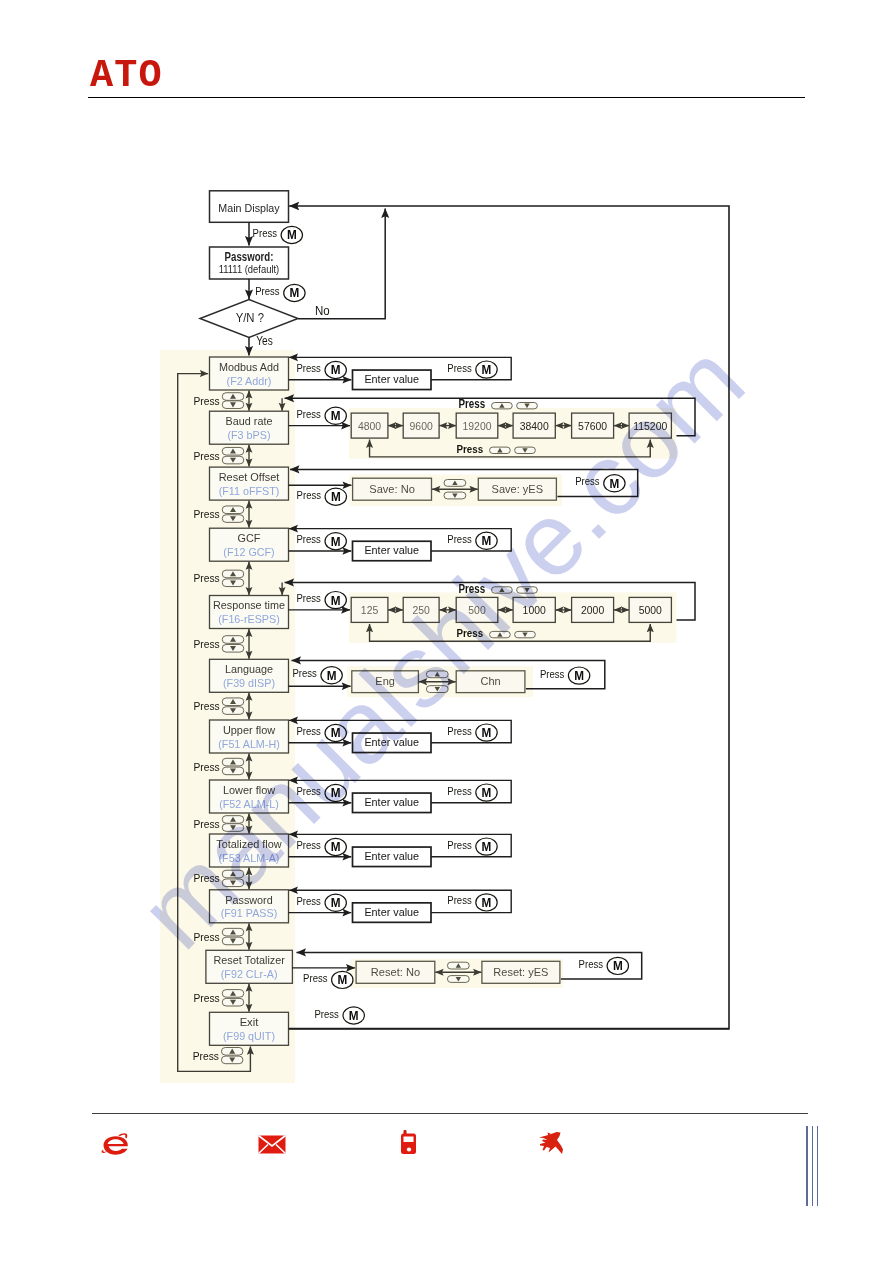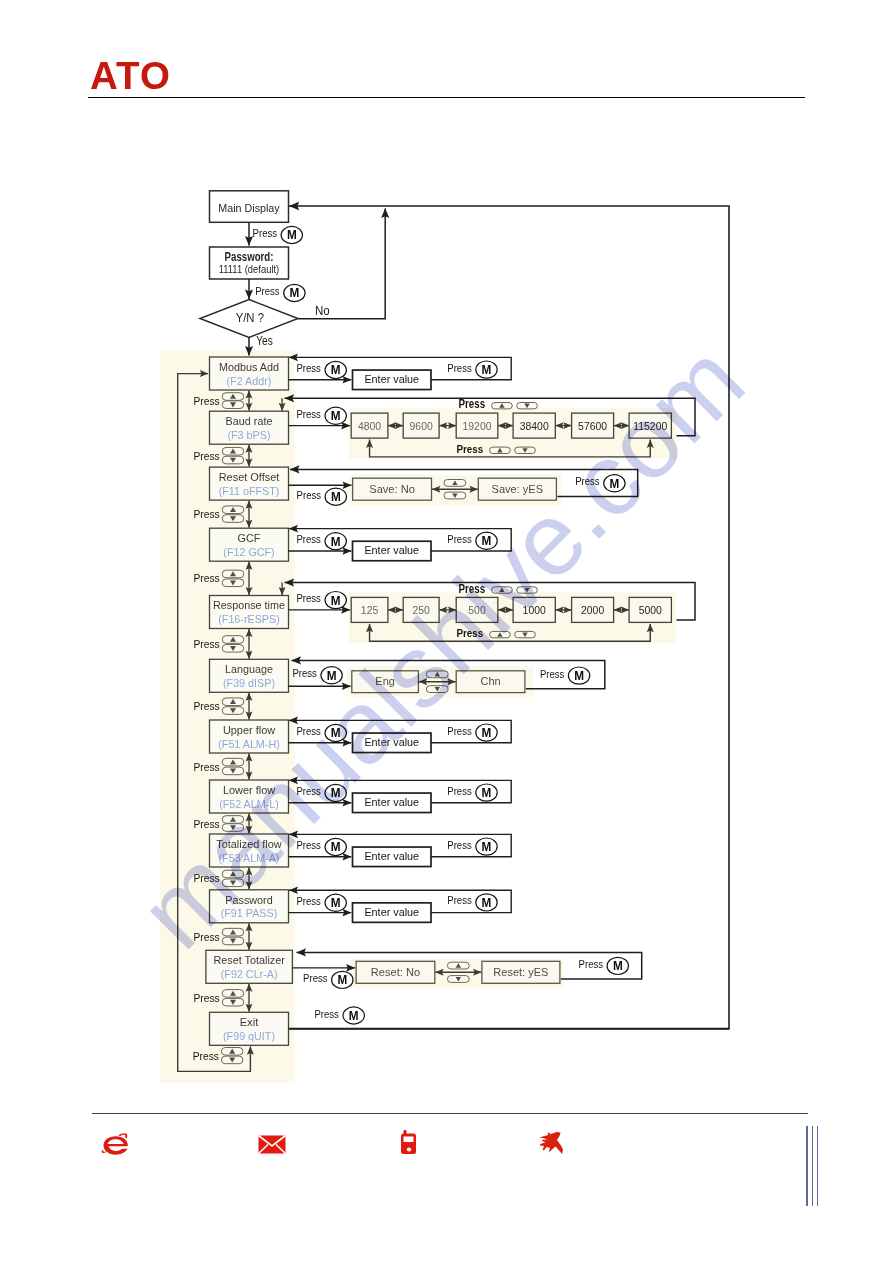--- a/index.html
+++ b/index.html
@@ -2,21 +2,21 @@
 <html><head>
 <meta charset="utf-8">
 <title>ATO Flow Chart</title>
 <style>
   html,body{margin:0;padding:0;}
   body{width:893px;height:1263px;background:#ffffff;font-family:"Liberation Sans",sans-serif;position:relative;overflow:hidden;}
   .page{position:absolute;left:0;top:0;width:893px;height:1263px;}
 
   
   .logo{position:absolute;left:90px;top:57px;font-size:38.5px;font-weight:bold;letter-spacing:1.1px;color:#C8180E;
-        font-family:Liberation Sans, sans-serif;line-height:1;}
+        font-family:Liberation Mono, monospace;line-height:1;}
   .header-rule{position:absolute;left:88px;top:97px;width:717px;height:1.4px;background:#000;}
 
   
   .footer-rule{position:absolute;left:92px;top:1113px;width:716px;height:1.4px;background:#3f3f3f;}
   .fi{position:absolute;}
   .bl{position:absolute;top:1126px;width:1.6px;height:80px;background:#5b6c96;}
 
   
   .wm{position:absolute;left:122px;top:893px;font-size:103px;color:#c3c8ec;
       transform:rotate(-45deg);transform-origin:0 0;font-family:"Liberation Sans",sans-serif;

